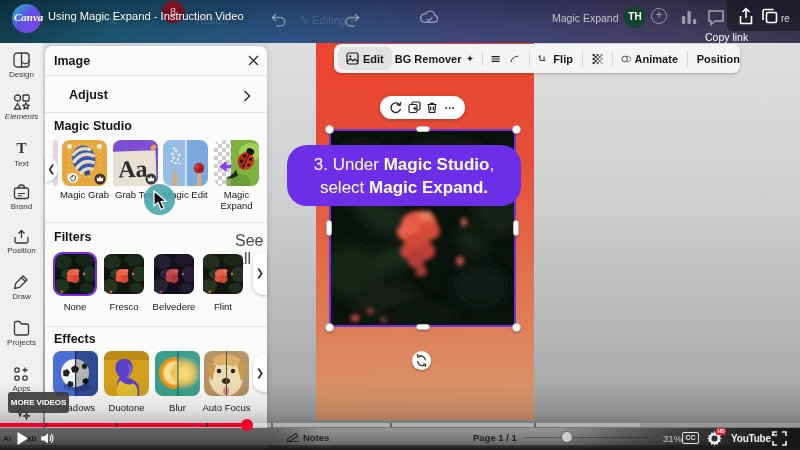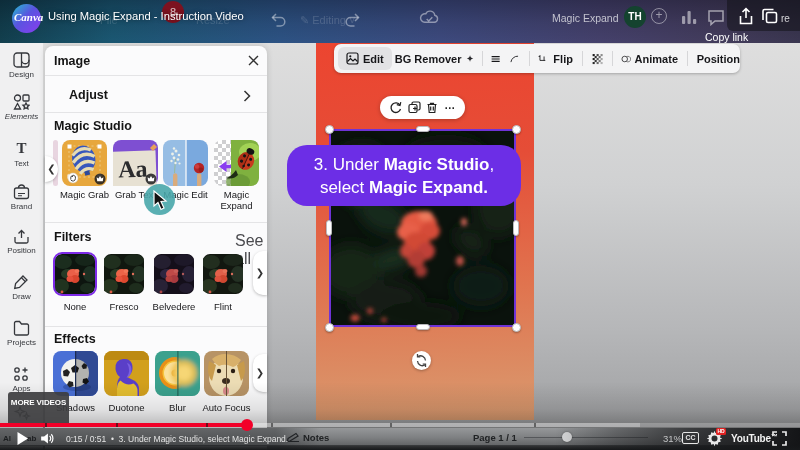--- a/index.html
+++ b/index.html
@@ -64,21 +64,21 @@
   #rotbtn { left:412px; top:351px; width:19px; height:19px; border-radius:50%; background:#fff;
     box-shadow:0 1px 3px rgba(0,0,0,0.3); }
 
   
   #tooltip { left:287px; top:145px; width:234px; height:61px; background:#6c2ee6; border-radius:20px;
     color:#fff; font-size:17px; text-align:center; line-height:23px; padding-top:8px; }
 
   
   #botscrim { left:0; top:382px; width:800px; height:68px;
     background:linear-gradient(180deg,rgba(0,0,0,0) 0%,rgba(0,0,0,0.10) 40%,rgba(0,0,0,0.28) 68%,rgba(0,0,0,0.45) 100%); }
-  #morevideos { left:8px; top:392px; width:61px; height:34px; background:rgba(62,62,64,0.92);
+  #morevideos { left:8px; top:392px; width:61px; height:21px; background:rgba(62,62,64,0.92);
     border-radius:3px; color:#fff; font-size:8px; font-weight:bold; text-align:center; line-height:21px; white-space:nowrap; letter-spacing:-0.1px; }
   #statusbar { left:0; top:428px; width:800px; height:18px;
     background:linear-gradient(180deg,#96989a 0%,#7d7f81 55%,#606264 100%); font-size:9.5px; color:#202224; }
   #ctrl-left-shade { left:0; top:428px; width:320px; height:22px;
     background:linear-gradient(90deg,rgba(26,28,30,0.40) 0%,rgba(26,28,30,0.40) 86%,rgba(26,28,30,0) 100%); }
   #ctrl-right-shade { left:555px; top:428px; width:245px; height:22px;
     background:linear-gradient(90deg,rgba(20,21,23,0) 0%,rgba(20,21,23,0.35) 25%,rgba(20,21,23,0.7) 55%,#141517 100%); }
   #botedge { left:0; top:445px; width:800px; height:5px; background:linear-gradient(180deg,rgba(20,22,24,0.5),#17191b); }
 
   
@@ -654,21 +654,20 @@
   <div class="abs" id="ytctrl">
     <div class="abs" style="left:3px;top:6px;font-size:8px;color:#1c1e20;font-weight:bold;">Al</div>
     <div class="abs" style="left:27px;top:6px;font-size:8px;color:#1c1e20;font-weight:bold;">ab</div>
     <svg class="abs" style="left:17px;top:4px;" width="11" height="13" viewBox="0 0 11 13">
         <path d="M0.5 0 L11 6.5 L0.5 13 Z" fill="#fff"></path>
       </svg>
     <svg class="abs" style="left:41px;top:5px;" width="13" height="11" viewBox="0 0 15 13">
       <path d="M0 4 h3.5 L8 0.5 v12 L3.5 9 H0 Z" fill="#fff"></path>
       <path d="M10 3.5 a4.5 4.5 0 0 1 0 6 M12 1.5 a7.5 7.5 0 0 1 0 10" stroke="#fff" stroke-width="1.4" fill="none"></path>
     </svg>
-    <div class="abs" id="yttime">0:15 / 0:51&nbsp;&nbsp;•&nbsp;&nbsp;3. Under Magic Studio, select Magic Expand.</div>
 
     <div class="abs" style="left:663px;top:5px;color:#c2c3c5;font-size:9.5px;">31%</div>
     <div class="abs" style="left:682px;top:4px;width:17px;height:12px;border:1.6px solid #e6e6e6;border-radius:2px;color:#e6e6e6;font-size:7px;font-weight:bold;text-align:center;line-height:9px;">CC</div>
     <svg class="abs" style="left:706px;top:2px;" width="17" height="17" viewBox="0 0 17 17" fill="#e8e8e8">
       <path d="M8.5 5.5 a3 3 0 1 0 0 6 a3 3 0 0 0 0 -6 M8.5 0.8 l0.9 2.3 2.4 -0.9 0.5 2.5 2.5 0.5 -0.9 2.4 2.3 0.9 -2.3 0.9 0.9 2.4 -2.5 0.5 -0.5 2.5 -2.4 -0.9 -0.9 2.3 -0.9 -2.3 -2.4 0.9 -0.5 -2.5 -2.5 -0.5 0.9 -2.4 -2.3 -0.9 2.3 -0.9 -0.9 -2.4 2.5 -0.5 0.5 -2.5 2.4 0.9 Z"></path>
     </svg>
     <div class="abs" style="left:716px;top:0px;width:10px;height:7px;background:#e02020;border-radius:1.5px;color:#fff;font-size:5px;font-weight:bold;text-align:center;line-height:7px;">HD</div>
     <div class="abs" style="left:731px;top:5px;color:#f2f2f2;font-size:10px;font-weight:bold;letter-spacing:-0.2px;">YouTube<span style="font-size:7px;vertical-align:top;">™</span></div>
     <svg class="abs" style="left:772px;top:3px;" width="15" height="15" viewBox="0 0 15 15" fill="none" stroke="#e8e8e8" stroke-width="1.7">
       <path d="M1 5 V1 h4 M10 1 h4 v4 M14 10 v4 h-4 M5 14 H1 v-4"></path>

